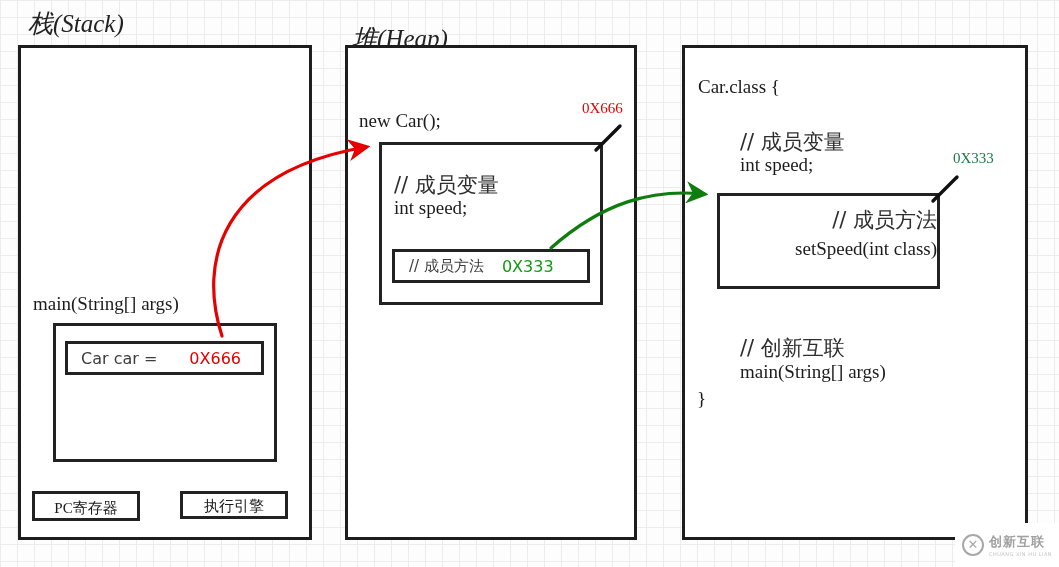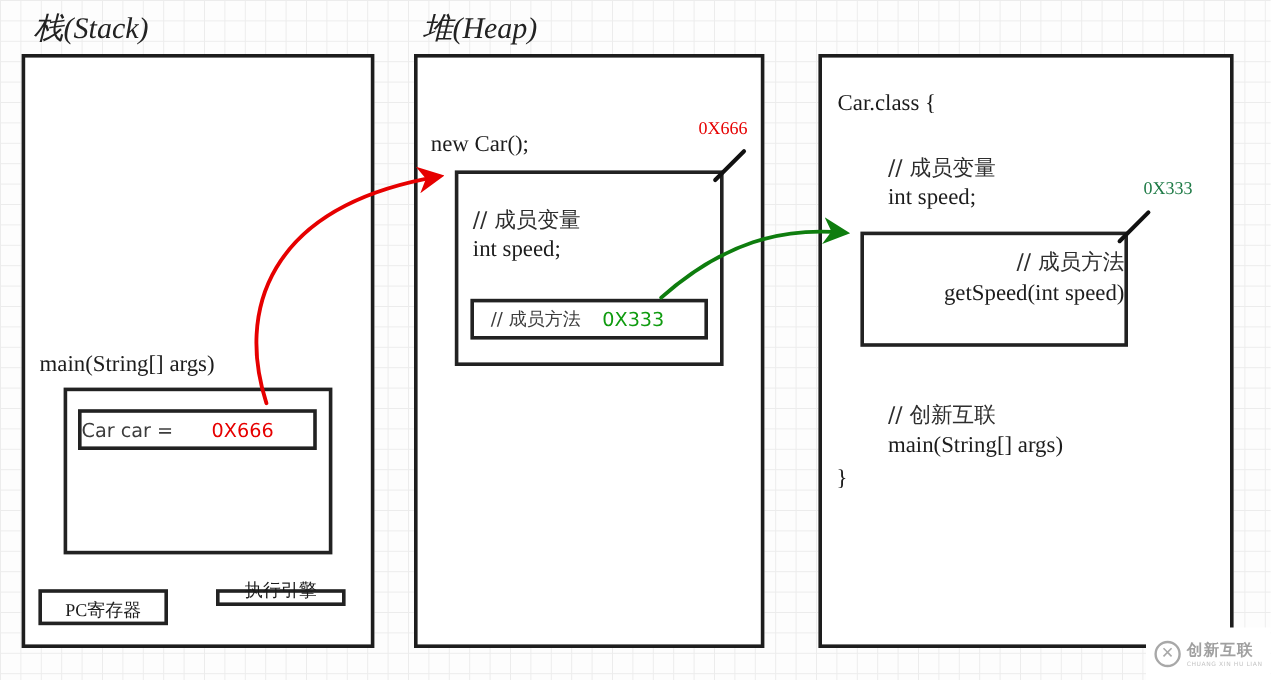--- a/index.html
+++ b/index.html
@@ -13,21 +13,21 @@
     background-size:17px 17px;
     font-family:"Liberation Serif","DejaVu Serif",serif;
     color:#1c1c1c;
   }
   .abs { position:absolute; }
   .region-title { font-size:25px; color:#222; white-space:nowrap;font-style:italic; }
   .bigbox { background:#fff; border:3px solid #1d1d1d; }
   .innerbox { background:#fff; border:3px solid #222;text-align:right; }
   .serif-txt { font-size:19px; color:#1c1c1c; white-space:nowrap; }
   .cjk-comment { font-family:"DejaVu Sans","Liberation Sans",sans-serif;
-                 font-size:18px; color:#2e2e2e; white-space:nowrap; }
+                 font-size:21px; color:#2e2e2e; white-space:nowrap; }
   .mono-ish { font-family:"DejaVu Sans","Liberation Sans",sans-serif;
               font-size:16px; color:#3c3c3c; white-space:nowrap; }
   .addr-red { color:#e60000; }
   .addr-green { color:#0f9b0f; }
   .addr-label-red { font-size:15px; color:#e60000; white-space:nowrap; }
   .addr-label-green { font-size:15px; color:#1e7a46; white-space:nowrap; }
   .smallbox { background:#fff; border:3px solid #222; display:flex;
               align-items:flex-end; justify-content:center;
               font-size:15px; color:#1c1c1c; white-space:nowrap; }
   svg.overlay { position:absolute; left:0; top:0; pointer-events:none; }
@@ -44,37 +44,37 @@
              color:#a0a0a0; letter-spacing:1px; white-space:nowrap; }
   .wm-sub { font-family:"DejaVu Sans",sans-serif; font-size:5px; color:#c4c4c4;
             letter-spacing:0.5px; white-space:nowrap; }
 </style>
 </head>
 <body>
 
 <div class="canvas">
 
   <div class="abs region-title" style="left:28px; top:7px;">栈(Stack)</div>
-  <div class="abs region-title" style="left:352px; top:7px;">堆(Heap)</div>
+  <div class="abs region-title" style="left:352px; top:22px;">堆(Heap)</div>
 
   <div class="abs bigbox" style="left:18px; top:45px; width:294px; height:495px;"></div>
 
   <div class="abs serif-txt" style="left:33px; top:293px;">main(String[] args)</div>
 
   <div class="abs innerbox" style="left:53px; top:323px; width:224px; height:139px;"></div>
 
   <div class="abs innerbox" style="left:65px; top:341px; width:199px; height:34px; display:flex; align-items:center;">
-    <span class="mono-ish" style="">Car car =</span>
+    <span class="mono-ish" style="margin-left:13px;">Car car =</span>
     <span class="mono-ish addr-red" style="margin-left:32px;">0X666</span>
   </div>
 
   <div class="abs smallbox" style="left:32px; top:491px; width:108px; height:30px;">
     <span>PC寄存器</span>
   </div>
-  <div class="abs smallbox" style="left:180px; top:491px; width:108px; height:14px;">
+  <div class="abs smallbox" style="left:180px; top:491px; width:108px; height:28px;">
     <span>执行引擎</span>
   </div>
 
   <div class="abs bigbox" style="left:345px; top:45px; width:292px; height:495px;"></div>
 
   <div class="abs serif-txt" style="left:359px; top:110px;">new Car();</div>
 
   <div class="abs addr-label-red" style="left:582px; top:100px;">0X666</div>
 
   <div class="abs innerbox" style="left:379px; top:142px; width:224px; height:163px;"></div>
@@ -91,21 +91,21 @@
 
   <div class="abs serif-txt" style="left:698px; top:76px;">Car.class {</div>
 
   <div class="abs cjk-comment" style="left:740px; top:128px;">// 成员变量</div>
   <div class="abs serif-txt" style="left:740px; top:154px;">int speed;</div>
 
   <div class="abs addr-label-green" style="left:953px; top:150px;">0X333</div>
 
   <div class="abs innerbox" style="left:717px; top:193px; width:223px; height:96px;">
     <div class="cjk-comment" style="margin:10px 0 0 22px;">// 成员方法</div>
-    <div class="serif-txt" style="margin:4px 0 0 22px;">getSpeed(int speed)</div>
+    <div class="serif-txt" style="margin:4px 0 0 22px;">setSpeed(int class)</div>
   </div>
 
   <div class="abs cjk-comment" style="left:740px; top:334px;">// 创新互联</div>
   <div class="abs serif-txt" style="left:740px; top:361px;">main(String[] args)</div>
   <div class="abs serif-txt" style="left:697px; top:388px;">}</div>
 
   <svg class="overlay" width="1059" height="567" viewBox="0 0 1059 567">
     <defs>
       <marker id="arrow-red" viewBox="0 0 10 10" refX="8" refY="5" markerWidth="7" markerHeight="7" orient="auto-start-reverse">
         <path d="M0,0 L10,5 L0,10 L3,5 z" fill="#e60000"></path>

